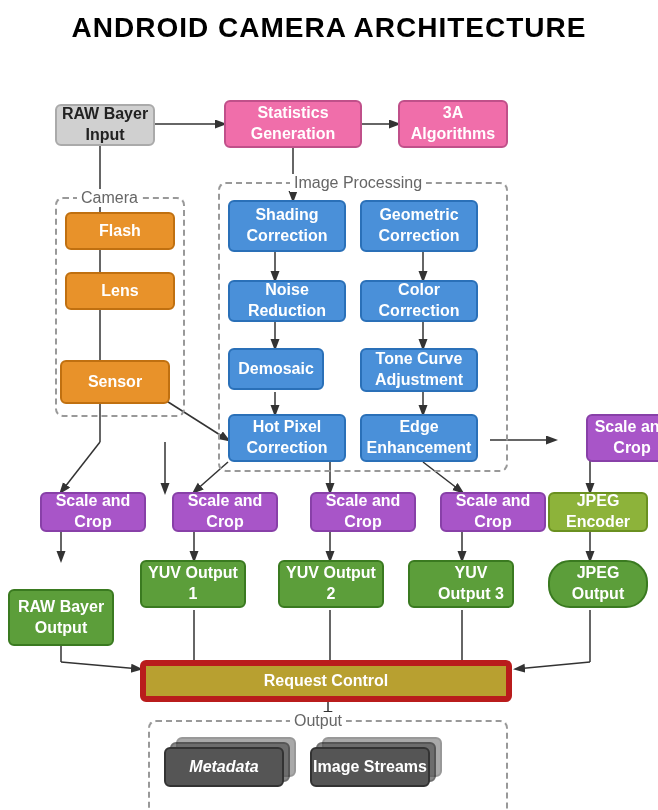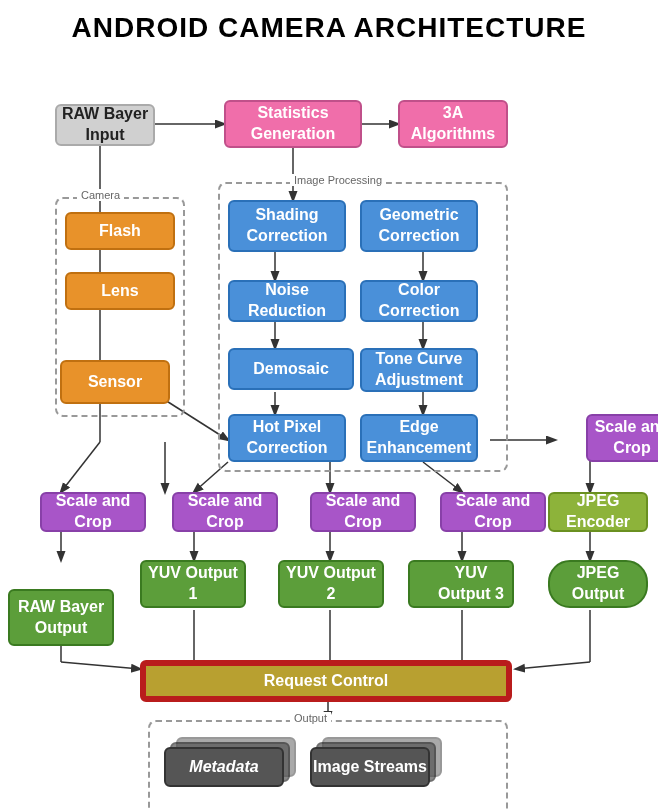--- a/index.html
+++ b/index.html
@@ -44,21 +44,21 @@
     .box-olive { background: #b8a030; border: 6px solid #b91c1c; color: #fff; }
     .box-dark { background: #555; border: 2px solid #333; color: #fff; }
     
     .dashed-box {
       position: absolute;
       border: 2px dashed #999;
       border-radius: 8px;
     }
     .dashed-label {
       position: absolute;
-      font-size: 11px;
+      font-size: 16px;
       color: #666;
       background: #fff;
       padding: 0 4px;
     }
     
     .arrows-svg {
       position: absolute;
       top: 0; left: 0;
       width: 658px;
       pointer-events: none;
@@ -164,21 +164,21 @@
   <div class="box box-orange" style="left:60px; top:308px; width:110px; height:44px;">Sensor</div>
 
   <div class="box box-blue" style="left:228px; top:148px; width:118px; height:52px;">Shading Correction</div>
 
   <div class="box box-blue" style="left:360px; top:148px; width:118px; height:52px;">Geometric Correction</div>
 
   <div class="box box-blue" style="left:228px; top:228px; width:118px; height:42px;">Noise Reduction</div>
 
   <div class="box box-blue" style="left:360px; top:228px; width:118px; height:42px;">Color Correction</div>
 
-  <div class="box box-blue" style="left:228px; top:296px; width:126px; height:42px;">Demosaic</div>
+  <div class="box box-blue" style="left:228px; top:296px; width:96px; height:42px;">Demosaic</div>
 
   <div class="box box-blue" style="left:360px; top:296px; width:118px; height:44px;">Tone Curve Adjustment</div>
 
   <div class="box box-blue" style="left:228px; top:362px; width:118px; height:48px;">Hot Pixel Correction</div>
 
   <div class="box box-blue" style="left:360px; top:362px; width:118px; height:48px;">Edge Enhancement</div>
 
   <div class="box box-purple" style="left:554px; top:362px; width:92px; height:48px;">Scale and Crop</div>
 
   <div class="box box-purple" style="left:8px; top:440px; width:106px; height:40px;">Scale and Crop</div>

